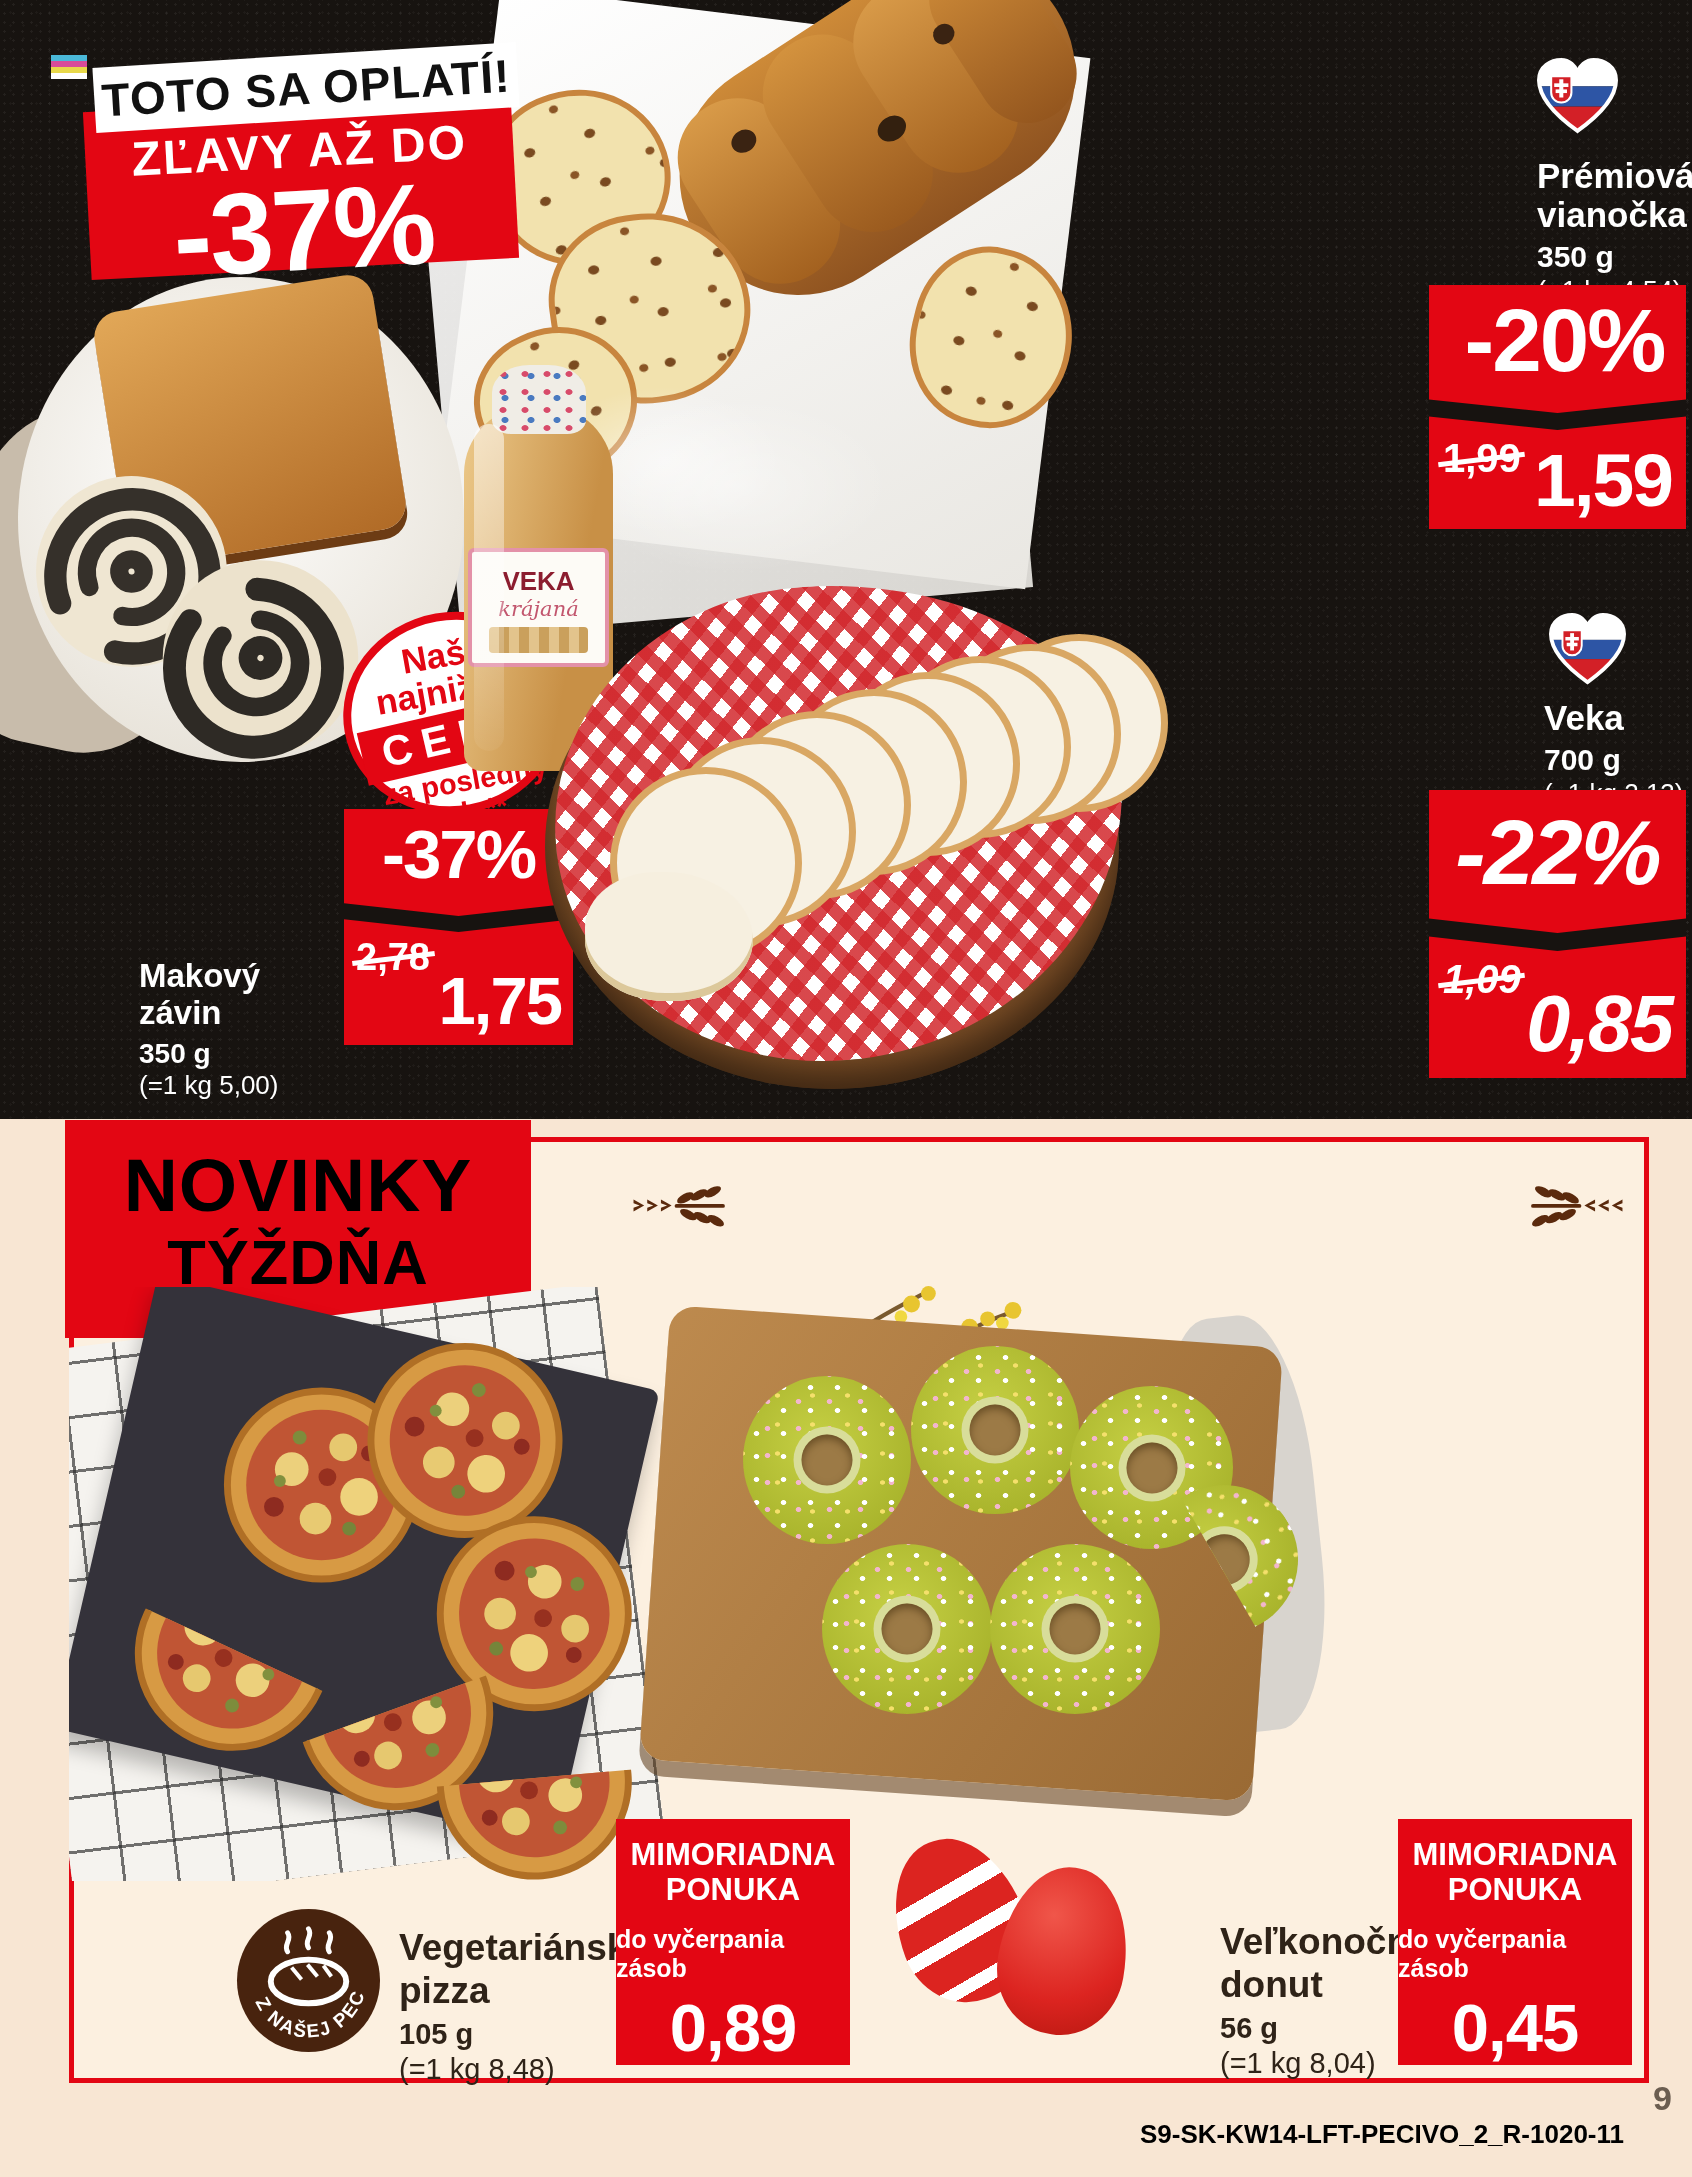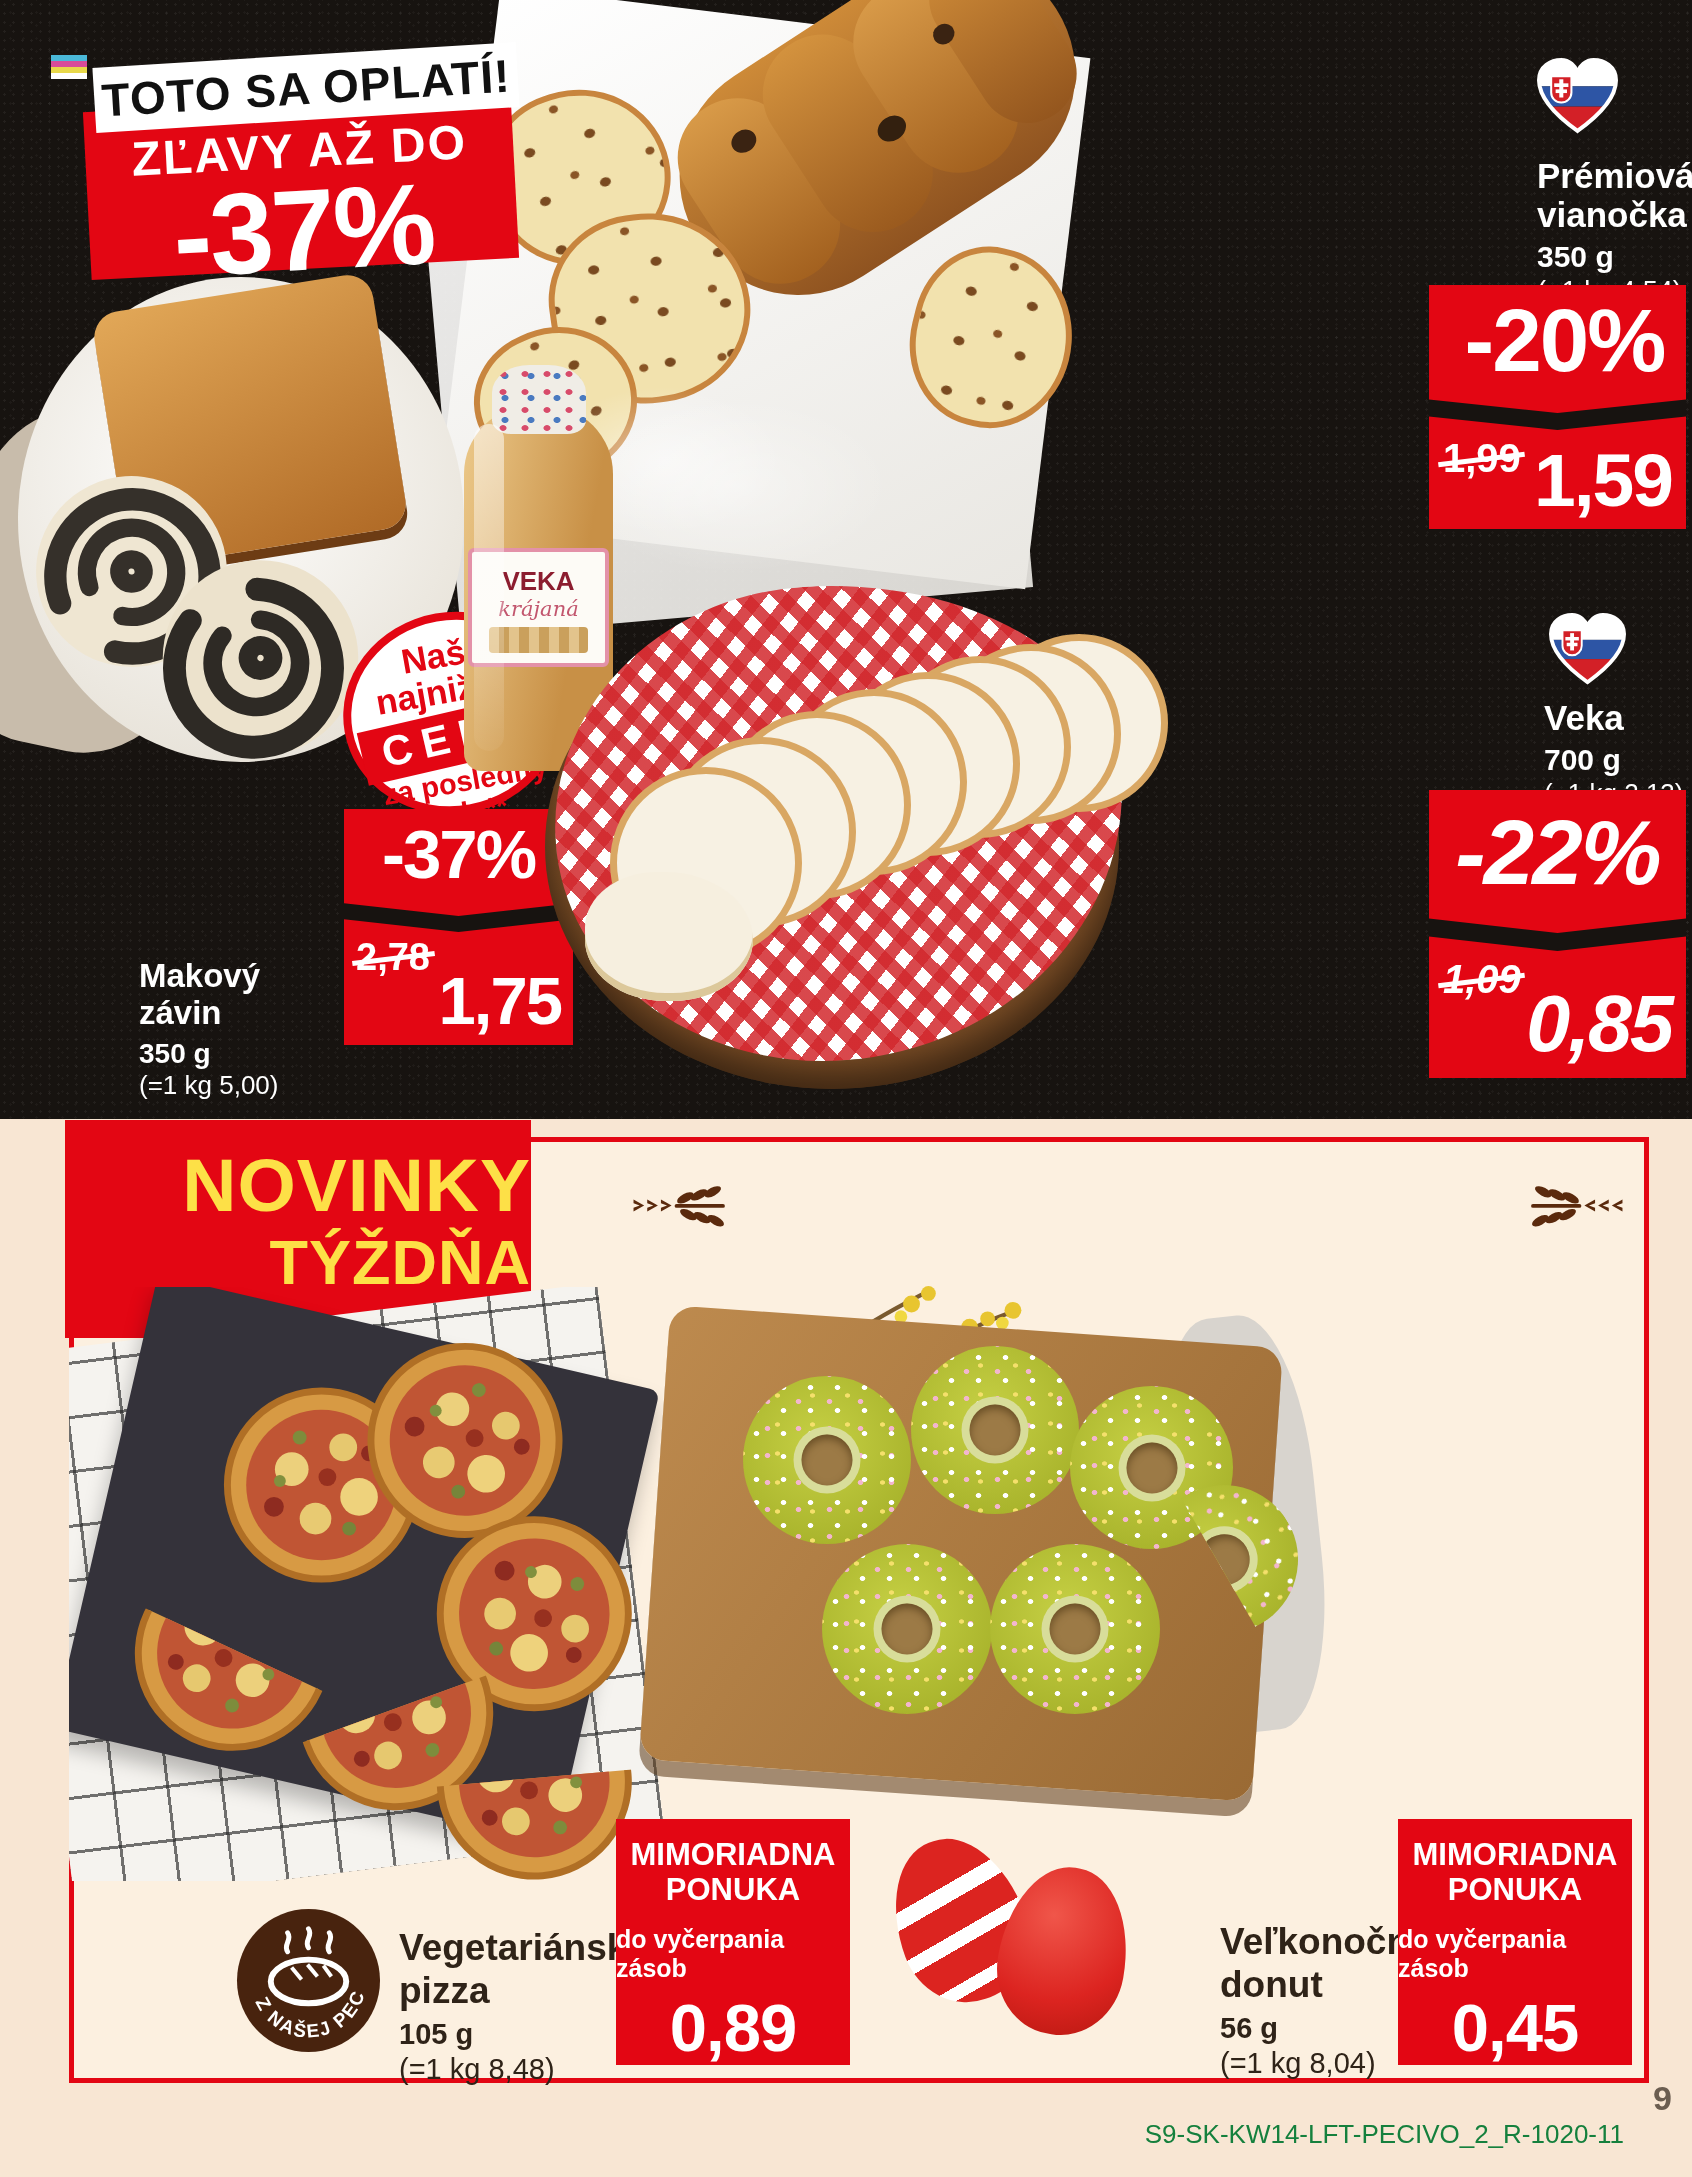--- a/index.html
+++ b/index.html
@@ -34,21 +34,21 @@
   
   .stamp{width:220px;height:202px;background:#fff;border:8px solid #e30613;border-radius:50%;
     transform:rotate(-10deg);color:#e30613;text-align:center;font-weight:800;
     display:flex;flex-direction:column;align-items:center;box-sizing:border-box;padding-top:16px;}
   .stamp .s1{font-size:35px;line-height:1.02;}
   .stamp .cena{background:#e30613;color:#fff;font-size:42px;letter-spacing:10px;
     padding:2px 10px 4px 16px;margin:4px 0 2px;transform:rotate(-3deg);width:194px;box-sizing:border-box;}
   .stamp .s2{font-size:29px;line-height:1.05;}
   
   #card{border:5px solid #e30613;background:#fcf0e0;}
-  .novinky{background:#e30613;color:#fde047;text-align:right;}
+  .novinky{background:#e30613;color:#000000;text-align:center;}
   .novinky .a{font-weight:800;font-size:75px;letter-spacing:1px;line-height:1.0;padding-top:28px;}
   .novinky .b{font-weight:800;font-size:63px;letter-spacing:1px;line-height:1.0;margin-top:8px;}
   .fresh-heading{color:#5b2a0d;font-weight:800;font-size:57px;letter-spacing:1px;white-space:nowrap;}
   .badge{background:#e30613;color:#fff;text-align:left;display:flex;flex-direction:column;align-items:center;}
   .badge .t{font-weight:800;font-size:31px;line-height:1.13;padding-top:18px;}
   .badge .note{font-weight:700;font-size:25px;margin-top:10px;}
   .badge .bp{font-weight:800;font-size:67px;letter-spacing:-1px;margin-top:6px;}
   .binfo{color:#2f2318;line-height:1.15;}
   .binfo .n{font-weight:800;font-size:37px;}
   .binfo .w{font-weight:700;font-size:29px;margin-top:6px;}
@@ -72,21 +72,21 @@
                      radial-gradient(#f5e06b 2.2px,transparent 3px),
                      radial-gradient(circle at 45% 40%,#c6d044,#a9b42c 75%);
     background-size:27px 23px,31px 27px,35px 29px,100% 100%;
     background-position:0 0,9px 12px,17px 5px,0 0;}
   .donut::after{content:"";position:absolute;left:50%;top:50%;width:51px;height:51px;
     transform:translate(-50%,-50%);border-radius:50%;background:#9c7a46;
     box-shadow:inset 0 4px 8px rgba(60,40,10,.55),0 0 0 8px #d8dd9a;}
   .egg{background:radial-gradient(circle at 38% 30%,#f0564a,#dc2420 60%,#b5170f);
     border-radius:50% 50% 50% 50%/62% 62% 42% 42%;}
   .egg.striped{background:linear-gradient(170deg,#dc2420 0 30%,#fff 30% 39%,#dc2420 39% 55%,#fff 55% 63%,#dc2420 63% 80%,#fff 80% 87%,#dc2420 87%);}
-  .foot{color:#15803d;font-size:26px;}
+  .foot{color:#000000;font-size:26px;font-weight:bold;}
 </style>
 </head>
 <body>
 
 <div id="page">
 
   <div class="abs" id="top-zone">
 
     <div class="abs regmark" style="left:51px;top:55px;">
       <div style="background:#4ab8d8;"></div>

